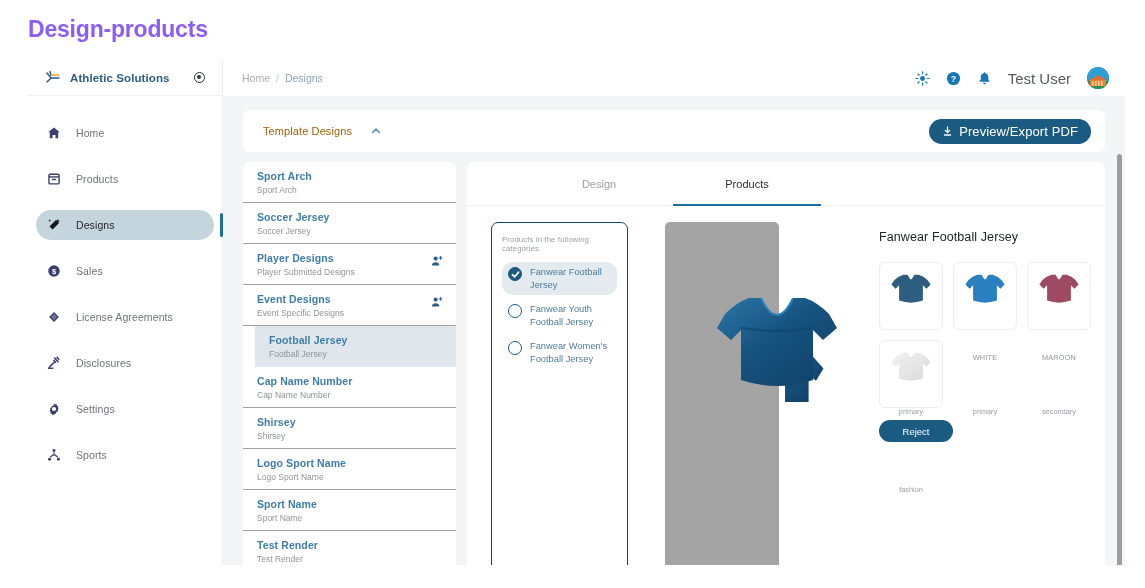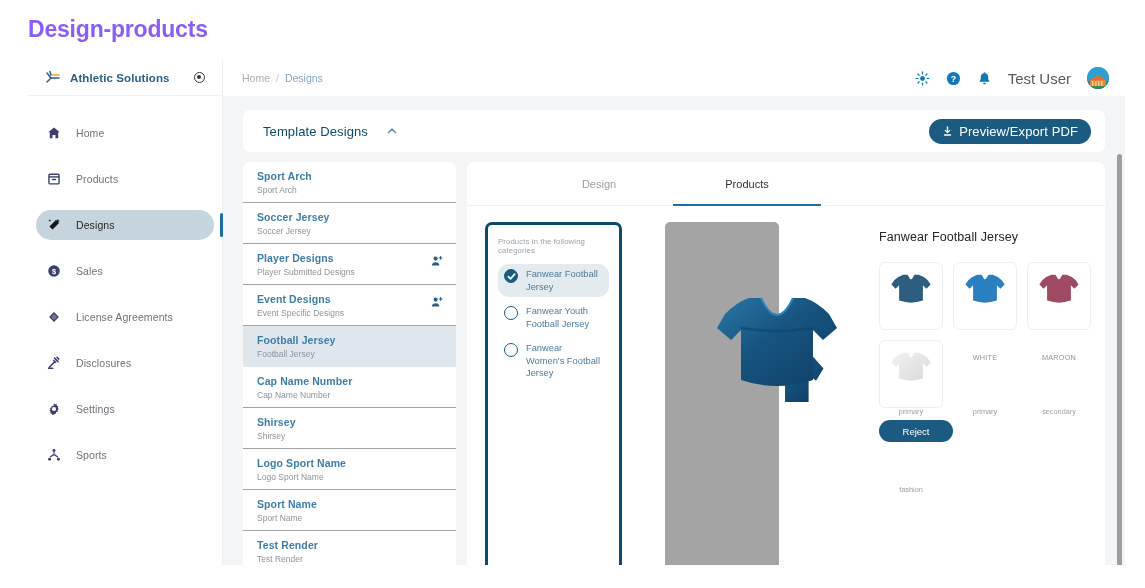--- a/index.html
+++ b/index.html
@@ -85,40 +85,40 @@
     width: 22px; height: 22px; border-radius: 50%; overflow: hidden;
     position: relative; background: #2e9fd4; flex: none;
   }
   
   #main { position: absolute; left: 195px; top: 36px; right: 0; bottom: 0; }
   #panel-header {
     position: absolute; left: 20px; top: 14px; right: 20px; height: 42px;
     background: #fff; border-radius: 7px; display: flex; align-items: center;
   }
   #panel-header .ptitle {
-    margin-left: 20px; font-size: 13px; color: #0c4a6e; letter-spacing: 0.1px; text-align: center;
+    margin-left: 20px; font-size: 11px; color: #a16207; letter-spacing: 0.1px; text-align: center;
   }
   #panel-header .chev { margin-left: 18px; color: #5f92b5; display: flex; }
   #export-btn {
     margin-left: auto; margin-right: 14px;
     height: 25px; padding: 0 13px; border-radius: 13px;
     background: #1b5b81; color: #fff; font-size: 13px;
     display: flex; align-items: center; gap: 6px;
     border: none; cursor: pointer; letter-spacing: 0.1px;
   }
   
   #list-card {
     position: absolute; left: 20px; top: 66px; width: 213px; bottom: -20px;
     background: #fff; border-radius: 7px; overflow: hidden;
   }
   .tpl-row {
     padding: 8px 14px 7px 14px; border-bottom: 1px solid #a3a3a3;
     position: relative; cursor: pointer;
   }
-  .tpl-row.selected { background: #dfe7ec; border-bottom-color: #dfe7ec; }
+  .tpl-row.selected { background: #dfe7ec; border-bottom-color: #dfe7ec; margin-left: 12px; }
   .tpl-row .t-name {
     font-size: 10.5px; font-weight: bold; color: #3f7da8; letter-spacing: 0.1px;
   }
   .tpl-row .t-sub { font-size: 8.5px; color: #8e9499; margin-top: 3px; }
   .tpl-row .t-badge { position: absolute; right: 13px; top: 11px; color: #2c5f85; display: flex; }
   
   #detail-card {
     position: absolute; left: 244px; top: 66px; right: 20px; bottom: -20px;
     background: #fff; border-radius: 7px;
   }
@@ -128,22 +128,22 @@
     font-size: 11px; color: #9ba1a7; cursor: pointer; position: relative;
   }
   .tab:first-child { margin-left: 58px; }
   .tab.active { color: #2c3034; }
   .tab.active::after {
     content: ""; position: absolute; left: 0; right: 0; bottom: -1px;
     height: 2.5px; background: #1c6ea4;
   }
   
   #cat-box {
-    position: absolute; left: 18px; top: 60px; width: 137px; bottom: 8px;
-    border: 3px solid #0c4a6e; border-radius: 7px; padding: 12px 10px;
+    position: absolute; left: 24px; top: 60px; width: 137px; bottom: 8px;
+    border: 1px solid #0c4a6e; border-radius: 7px; padding: 12px 10px;
   }
   #cat-box .cap {
     font-size: 7.8px; color: #9aa0a6; margin-bottom: 9px; letter-spacing: 0.1px;
   }
   .cat-row {
     display: flex; align-items: flex-start; gap: 8px;
     padding: 4px 6px; border-radius: 11px; margin-bottom: 4px; cursor: pointer;
   }
   .cat-row.on { background: #e3ebef; }
   .cat-row .box {

